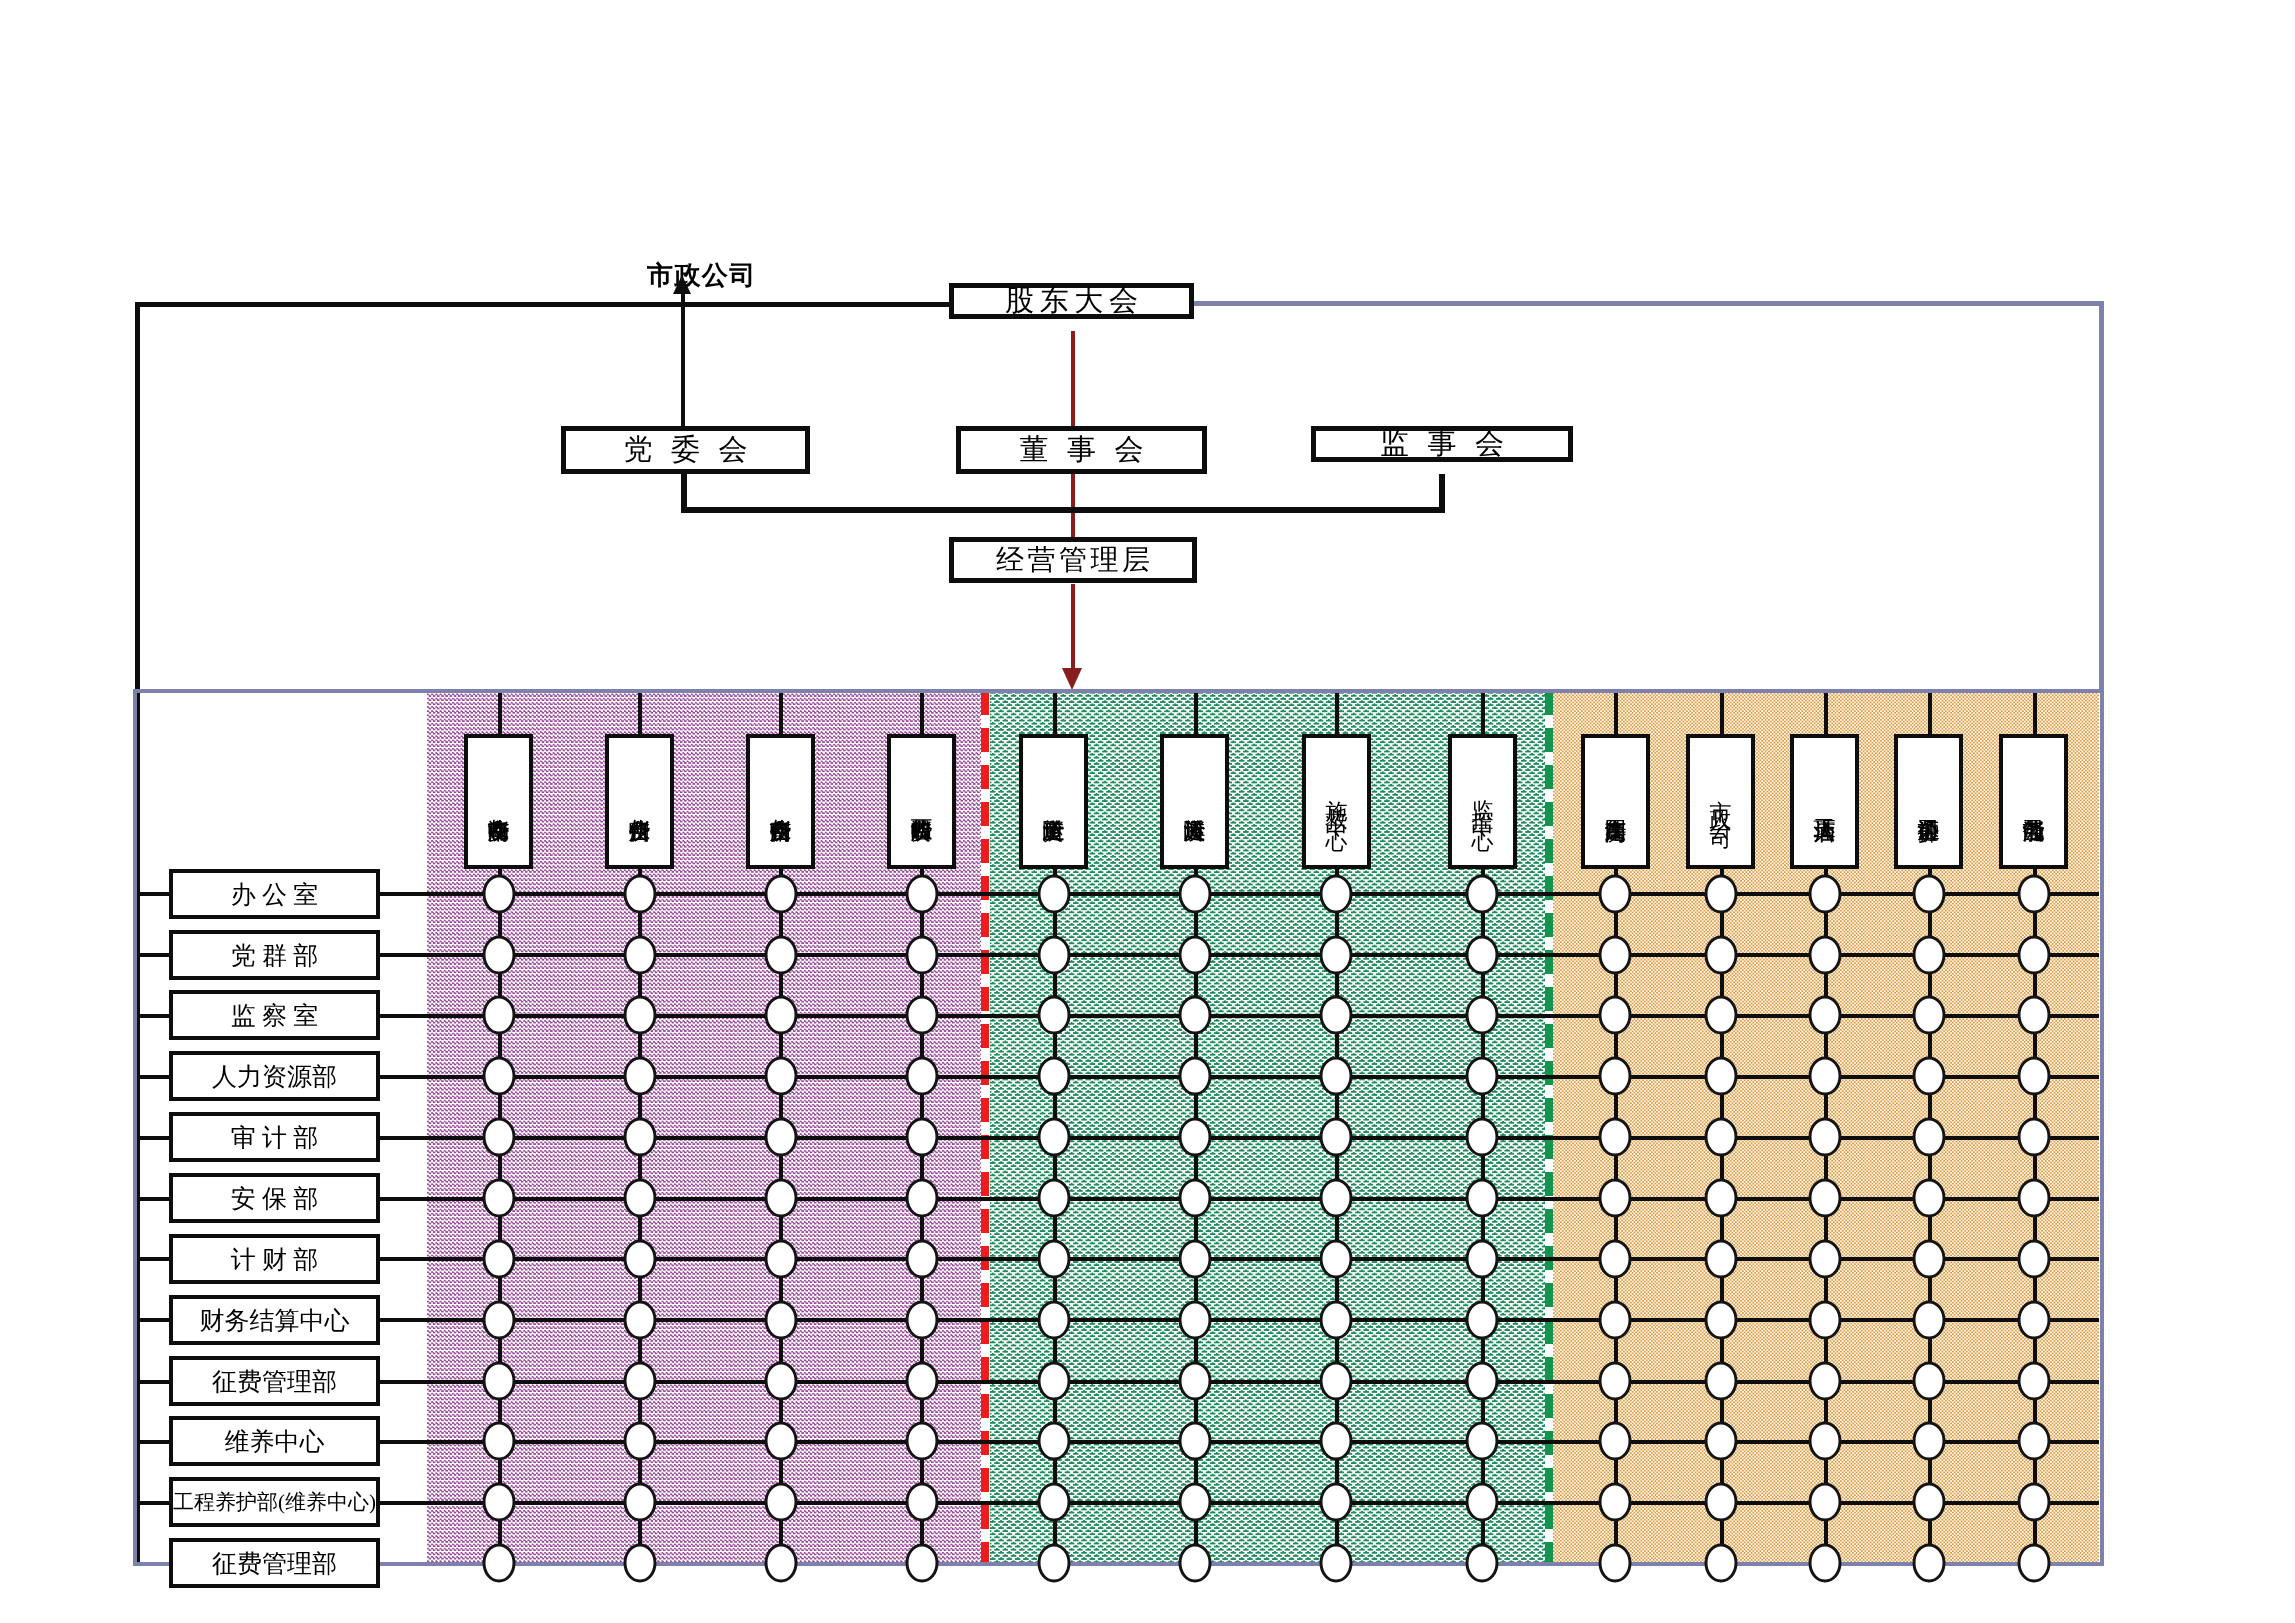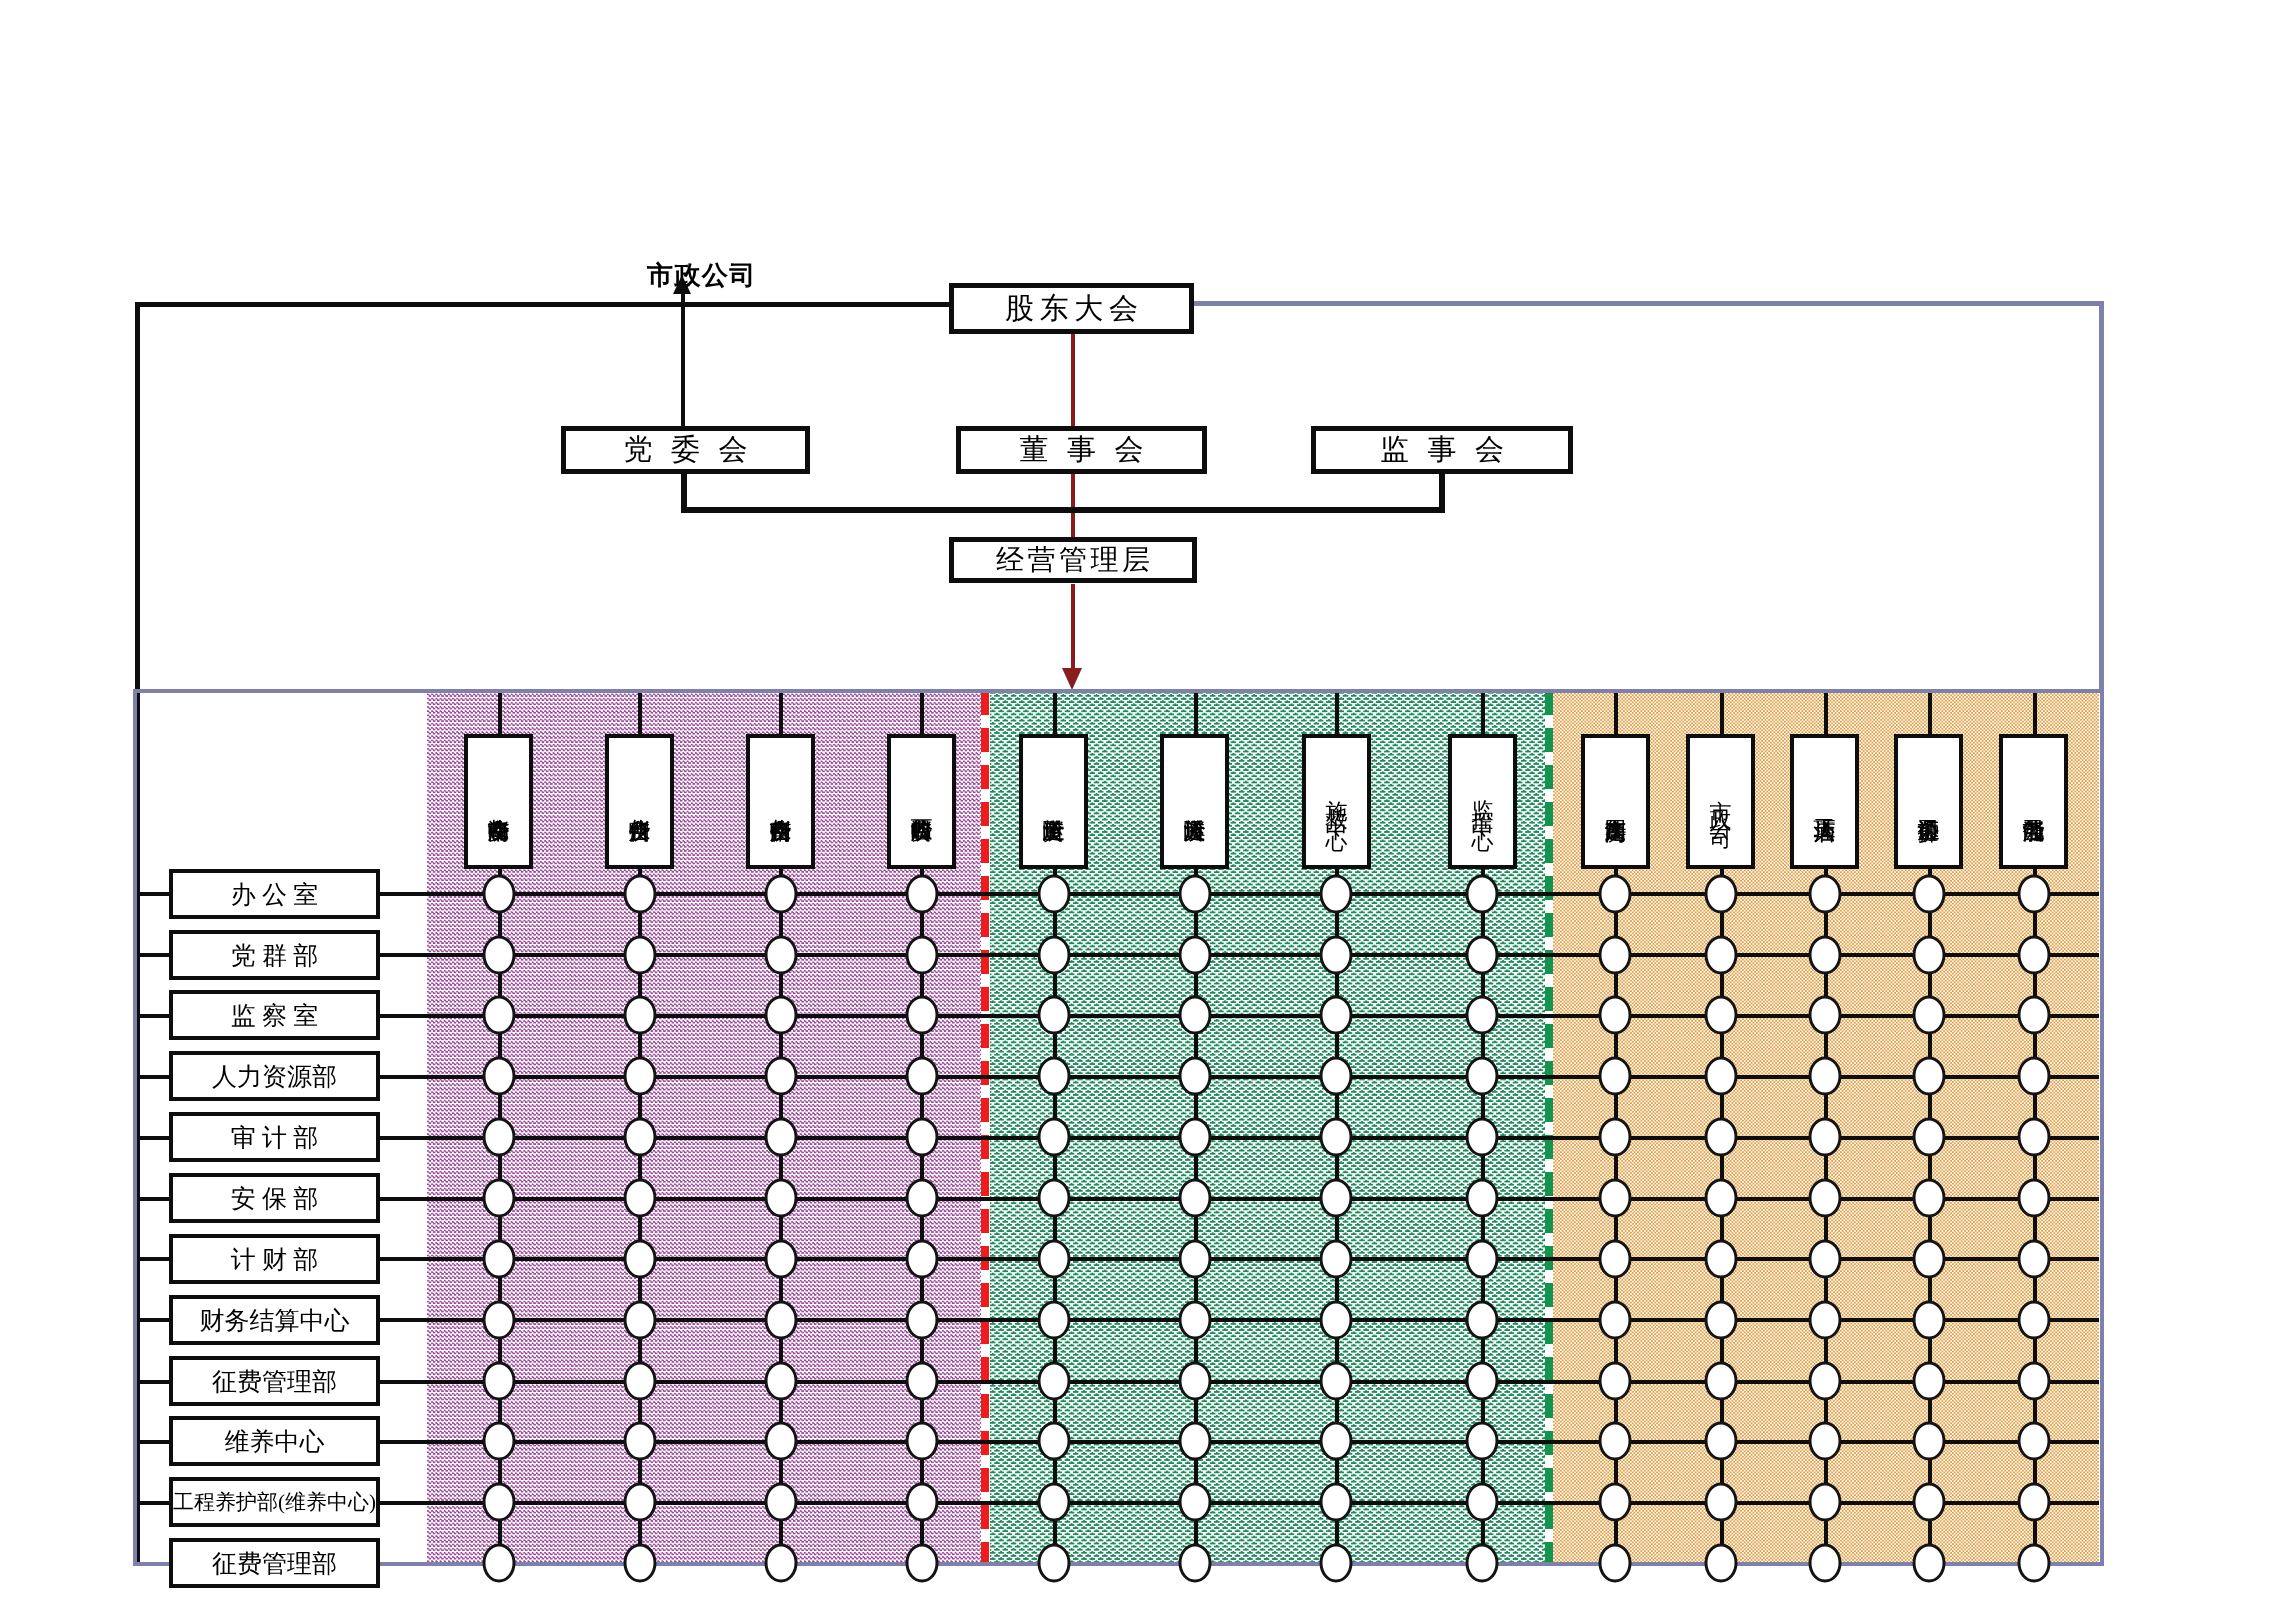--- a/index.html
+++ b/index.html
@@ -103,30 +103,30 @@
       <div class="vline" style="left: 1481px; top: 693px; width: 3.5px; height: 870px;"></div>
       <div class="vline" style="left: 1614px; top: 693px; width: 3.5px; height: 870px;"></div>
       <div class="vline" style="left: 1720px; top: 693px; width: 3.5px; height: 870px;"></div>
       <div class="vline" style="left: 1824px; top: 693px; width: 3.5px; height: 870px;"></div>
       <div class="vline" style="left: 1928px; top: 693px; width: 3.5px; height: 870px;"></div>
       <div class="vline" style="left: 2033px; top: 693px; width: 3.5px; height: 870px;"></div>
     </div>
 
   <div id="matrix-frame" style="left:133px;top:689px;width:1971px;height:877px;"></div>
 
-  <div class="orgbox sp" style="left:949px;top:283px;width:245px;height:51px;">
+  <div class="orgbox sp" style="left:949px;top:283px;width:245px;height:36px;">
     <span>股东大会</span>
   </div>
   <div class="orgbox sp" style="left:561px;top:426px;width:249px;height:48px;">
     <span>党 委 会</span>
   </div>
   <div class="orgbox sp" style="left:956px;top:426px;width:251px;height:48px;">
     <span>董 事 会</span>
   </div>
-  <div class="orgbox sp" style="left:1311px;top:426px;width:262px;height:48px;">
+  <div class="orgbox sp" style="left:1311px;top:426px;width:262px;height:36px;">
     <span>监 事 会</span>
   </div>
   <div class="orgbox" style="left:949px;top:537px;width:248px;height:46px;font-size:28px;letter-spacing:3.5px;text-indent:3.5px;">
     <span>经营管理层</span>
   </div>
 
   <div id="boxes-layer">
       <div class="rowbox" style="left: 169px; top: 869px; width: 211px; height: 50px;">
         <span>办 公 室</span>
       </div>

